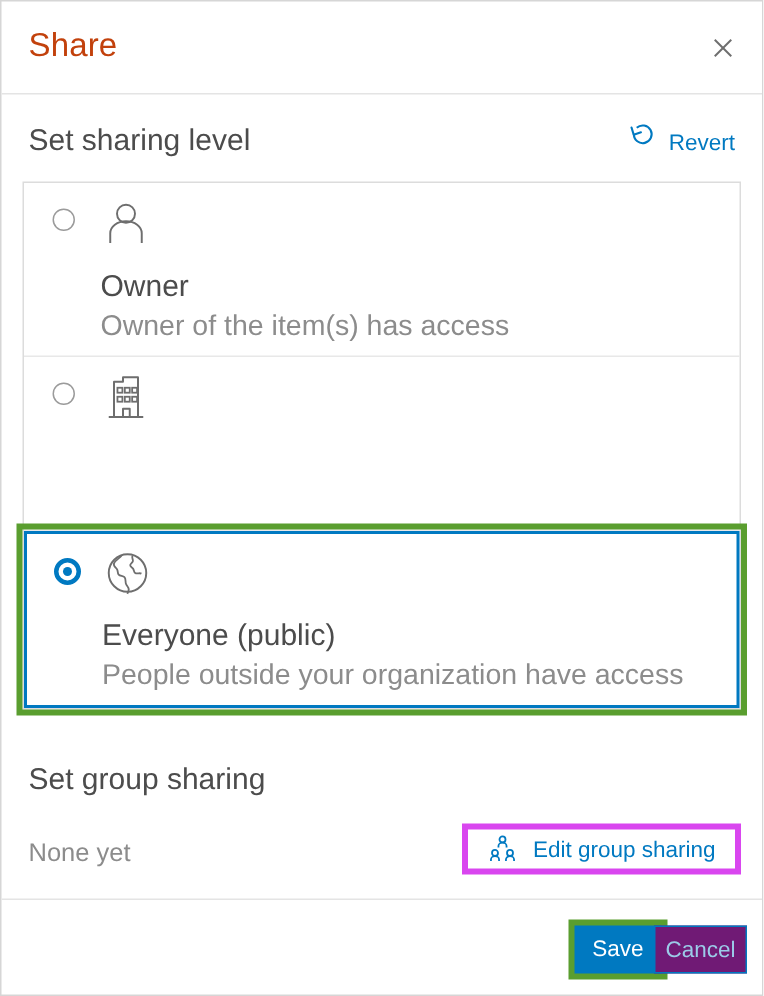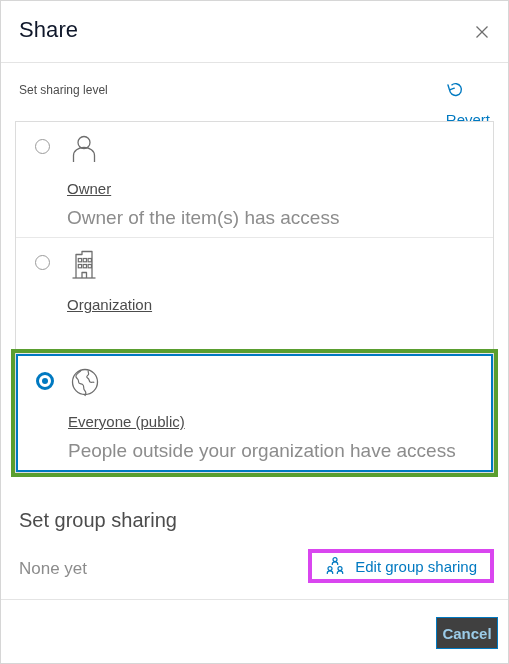--- a/index.html
+++ b/index.html
@@ -27,21 +27,21 @@
     position: relative;
     height: 62px;
     border-bottom: 1px solid #e4e4e4;
     box-sizing: border-box;
   }
   .dlg-title {
     position: absolute;
     left: 18px;
     top: 16px;
     font-size: 22px;
-    color: #0f172a;
+    color: #c2410c;
     font-weight: 400;
     letter-spacing: 0.1px;
   }
   .close-btn {
     position: absolute;
     right: 11px;
     top: 16px;
     width: 30px;
     height: 30px;
     display: flex;
@@ -62,34 +62,33 @@
   }
 
   .section-head {
     position: relative;
     height: 58px;
   }
   .section-title {
     position: absolute;
     left: 18px;
     top: 20px;
-    font-size: 12px;
+    font-size: 20px;
     color: #4c4c4c;
     font-weight: 400;
   }
   .revert-btn {
     position: absolute;
     right: 18px;
     top: 17px;
     display: flex;
-    align-items: flex-start;
+    align-items: flex-end;
     gap: 8px;
     cursor: pointer;
     color: #0079c1;
-    flex-direction: column;
   }
   .revert-label {
     font-size: 15px;
     color: #0079c1;
   }
   .revert-icon { display: block; }
 
   
   .level-list {
     position: relative;
@@ -153,23 +152,22 @@
     width: 34px;
     height: 34px;
   }
   .level-row.selected .level-icon { left: 50px; top: 9px; }
   .level-icon svg { display: block; }
 
   .level-label {
     position: absolute;
     left: 51px;
     top: 58px;
-    font-size: 15px;
+    font-size: 20px;
     color: #4c4c4c;
-    text-decoration: underline;
   }
   .level-row.selected .level-label { left: 50px; top: 57px; }
 
   .level-desc {
     position: absolute;
     left: 51px;
     top: 85px;
     font-size: 19px;
     color: #8c8c8c;
   }
@@ -244,29 +242,28 @@
     line-height: 32px;
     text-align: center;
     padding: 0;
   }
   .cancel-btn {
     position: absolute;
     right: 10px;
     top: 17px;
     width: 62px;
     height: 32px;
-    background: #404040;
+    background: #701a75;
     color: #9bcbe8;
     border: 1px solid #0079c1;
     font-size: 15px;
     font-family: "Liberation Sans", sans-serif;
     cursor: pointer;
     box-sizing: border-box;
     padding: 0;
-    font-weight: bold;
   }
 </style>
 </head>
 <body>
 
 <div class="dialog">
 
   <div class="dlg-header">
     <div class="dlg-title">Share</div>
     <div class="close-btn">
@@ -314,21 +311,20 @@
             <line x1="5.5" y1="30" x2="28.5" y2="30" stroke="#6e6e6e" stroke-width="1.3"></line>
             <rect x="11.3" y="10.5" width="3.3" height="3.3" fill="none" stroke="#6e6e6e" stroke-width="1.2"></rect>
             <rect x="16.2" y="10.5" width="3.3" height="3.3" fill="none" stroke="#6e6e6e" stroke-width="1.2"></rect>
             <rect x="21.1" y="10.5" width="3.3" height="3.3" fill="none" stroke="#6e6e6e" stroke-width="1.2"></rect>
             <rect x="11.3" y="16.5" width="3.3" height="3.3" fill="none" stroke="#6e6e6e" stroke-width="1.2"></rect>
             <rect x="16.2" y="16.5" width="3.3" height="3.3" fill="none" stroke="#6e6e6e" stroke-width="1.2"></rect>
             <rect x="21.1" y="16.5" width="3.3" height="3.3" fill="none" stroke="#6e6e6e" stroke-width="1.2"></rect>
             <path d="M15 30 V24.5 H19.5 V30" fill="none" stroke="#6e6e6e" stroke-width="1.3" stroke-linejoin="round"></path>
           </svg>
         </span>
-        <span class="level-label">Organization</span>
       </div>
 
       <div class="level-row selected">
         <span class="radio"></span>
         <span class="level-icon">
           <svg width="34" height="34" viewBox="0 0 34 34" aria-hidden="true">
             <circle cx="17" cy="17" r="12.5" fill="none" stroke="#6e6e6e" stroke-width="1.3"></circle>
             <path d="M13.2 5.2 c-1.5 2.2 -4.3 3.1 -5.2 5.4 c-0.7 1.8 1.1 2.6 2.0 3.9 c0.8 1.2 0.2 2.6 1.1 3.6 c1.0 1.1 2.9 0.6 3.9 1.7 c1.0 1.0 0.5 2.8 0.9 4.2 c0.4 1.4 1.8 2.3 1.9 3.8 c0.1 1.1 -0.4 2.1 -0.9 3.1" fill="none" stroke="#6e6e6e" stroke-width="1.2" stroke-linejoin="round"></path>
             <path d="M20.3 5.6 c-0.6 1.2 0.5 2.3 0.3 3.5 c-0.2 1.1 -1.7 1.6 -1.8 2.7 c-0.1 1.0 1.3 1.5 1.9 2.3 c0.7 0.9 0.5 2.3 1.4 2.9 c1.2 0.8 3.0 -0.3 4.2 0.4" fill="none" stroke="#6e6e6e" stroke-width="1.2" stroke-linejoin="round"></path>
           </svg>
@@ -353,16 +349,19 @@
             <path d="M12.3 18.0 V17.0 a2.7 2.2 0 0 1 5.4 0 V18.0" fill="none" stroke="#0079c1" stroke-width="1.2" stroke-linejoin="round"></path>
           </svg>
         </span>
         <span>Edit group sharing</span>
       </button>
     </div>
 
   </div>
 
   <div class="dlg-footer">
+    <div class="save-wrap">
+      <button class="save-btn">Save</button>
+    </div>
     <button class="cancel-btn">Cancel</button>
   </div>
 
 </div>
 
 </body></html>

